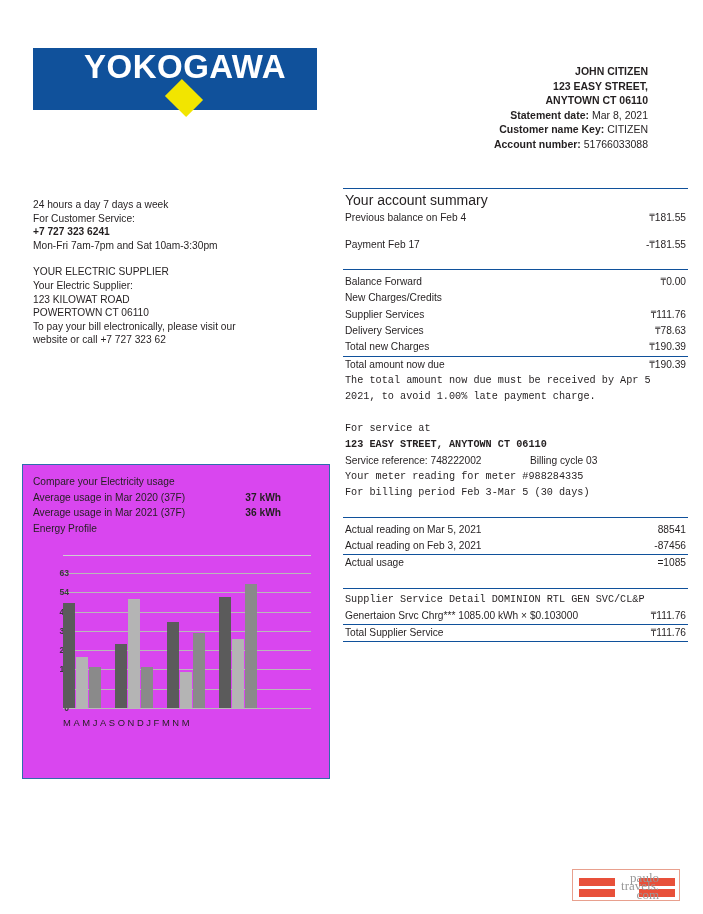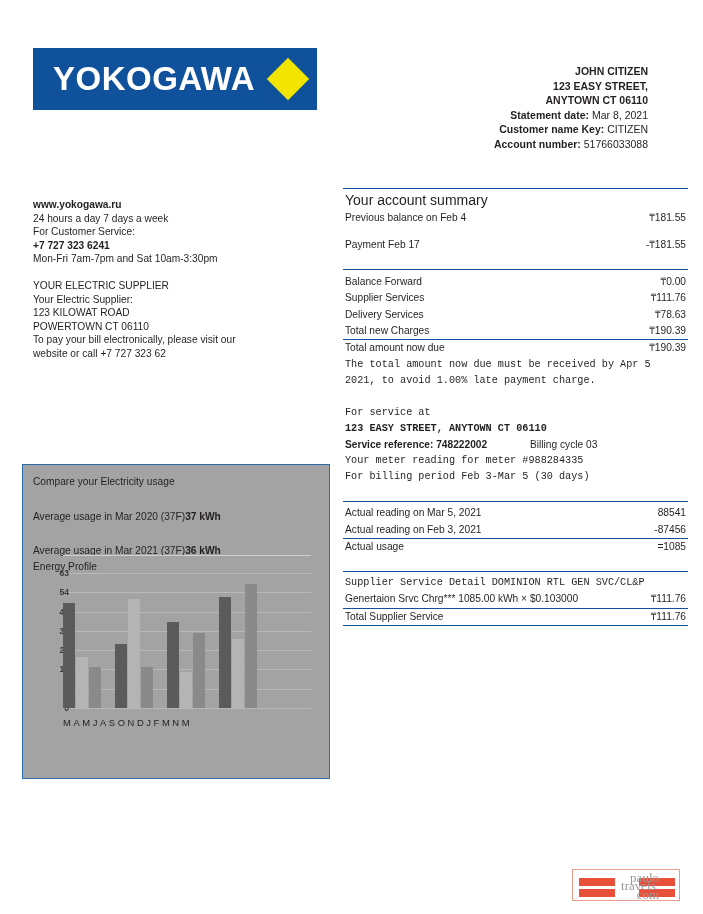--- a/index.html
+++ b/index.html
@@ -12,21 +12,21 @@
     position: relative;
     overflow: hidden;
   }
 
   
   .logo-box {
     position: absolute;
     left: 33px; top: 48px;
     width: 284px; height: 62px;
     background: #10519b;
-    display: flex; align-items: center;
+    display: flex; align-items: center; flex-direction: column;
   }
   .logo-text {
     color: #ffffff;
     font-size: 33px;
     font-weight: 700;
     letter-spacing: 0.5px;
     margin-left: 20px;
     font-family: "Liberation Sans", sans-serif;
   }
   .logo-diamond {
@@ -84,36 +84,36 @@
     line-height: 14px;
     font-family: Liberation Mono, monospace;
   }
   .spacer-sm { height: 10px; }
   .spacer-md { height: 16px; }
   .two-col {
     display: flex;
     padding: 1.2px 2px;
     line-height: 14px;
   }
-  .two-col .c1 { width: 185px; font-weight: bold; }
+  .two-col .c1 { width: 185px; }
 
   
   .usage-box {
     position: absolute;
     left: 22px; top: 464px;
     width: 308px; height: 315px;
     border: 1.6px solid #2e6dab;
-    background: #a3a3a3;
+    background: #d946ef;
   }
   .usage-head {
     padding: 9px 10px 0 10px;
     font-size: 10.2px;
     line-height: 15.5px;
   }
-  .usage-line { display: flex; justify-content: flex-start; margin-top: 19px; }
+  .usage-line { display: flex; justify-content: space-between; }
   .usage-line .val { font-weight: 700; padding-right: 38px; }
 
   
   .chart {
     position: absolute;
     left: 10px; top: 100px;
     width: 288px; height: 175px;
   }
   .plot {
     position: absolute;
@@ -202,21 +202,20 @@
     <span class="b">Customer name Key:</span>
     <span class="n">CITIZEN</span>
   </div>
   <div>
     <span class="b">Account number:</span>
     <span class="n">51766033088</span>
   </div>
 </div>
 
 <div class="left-col">
-  <div class="bold">www.yokogawa.ru</div>
   <div>24 hours a day 7 days a week</div>
   <div>For Customer Service:</div>
   <div class="bold">+7 727 323 6241</div>
   <div>Mon-Fri 7am-7pm and Sat 10am-3:30pm</div>
   <div class="gap"></div>
   <div>YOUR ELECTRIC SUPPLIER</div>
   <div>Your Electric Supplier:</div>
   <div>123 KILOWAT ROAD</div>
   <div>POWERTOWN CT 06110</div>
   <div>To pay your bill electronically, please visit our</div>
@@ -238,20 +237,24 @@
     <span class="amt">-₸181.55</span>
   </div>
 
   <div style="height:16px"></div>
   <div class="rule-top"></div>
   <div style="height:4px"></div>
 
   <div class="row">
     <span>Balance Forward</span>
     <span class="amt">₸0.00</span>
+  </div>
+  <div class="row">
+    <span>New Charges/Credits</span>
+    <span class="amt"></span>
   </div>
   <div class="row">
     <span>Supplier Services</span>
     <span class="amt">₸111.76</span>
   </div>
   <div class="row">
     <span>Delivery Services</span>
     <span class="amt">₸78.63</span>
   </div>
   <div class="row">

